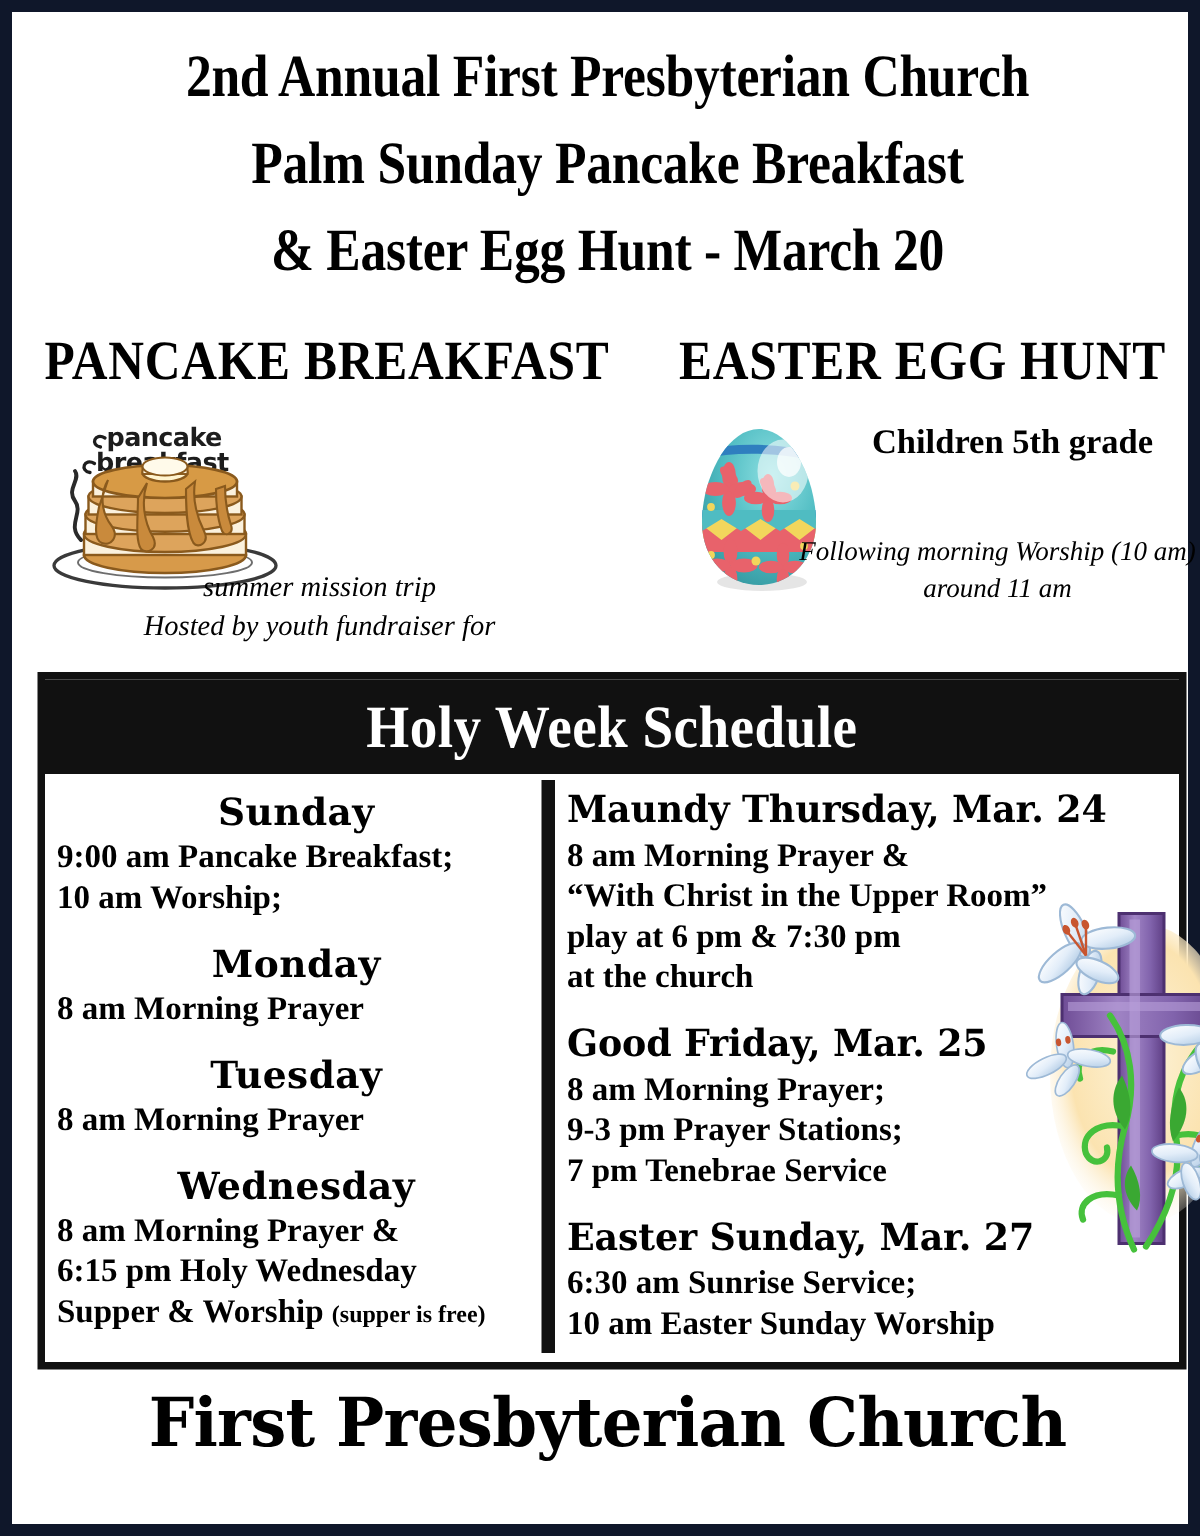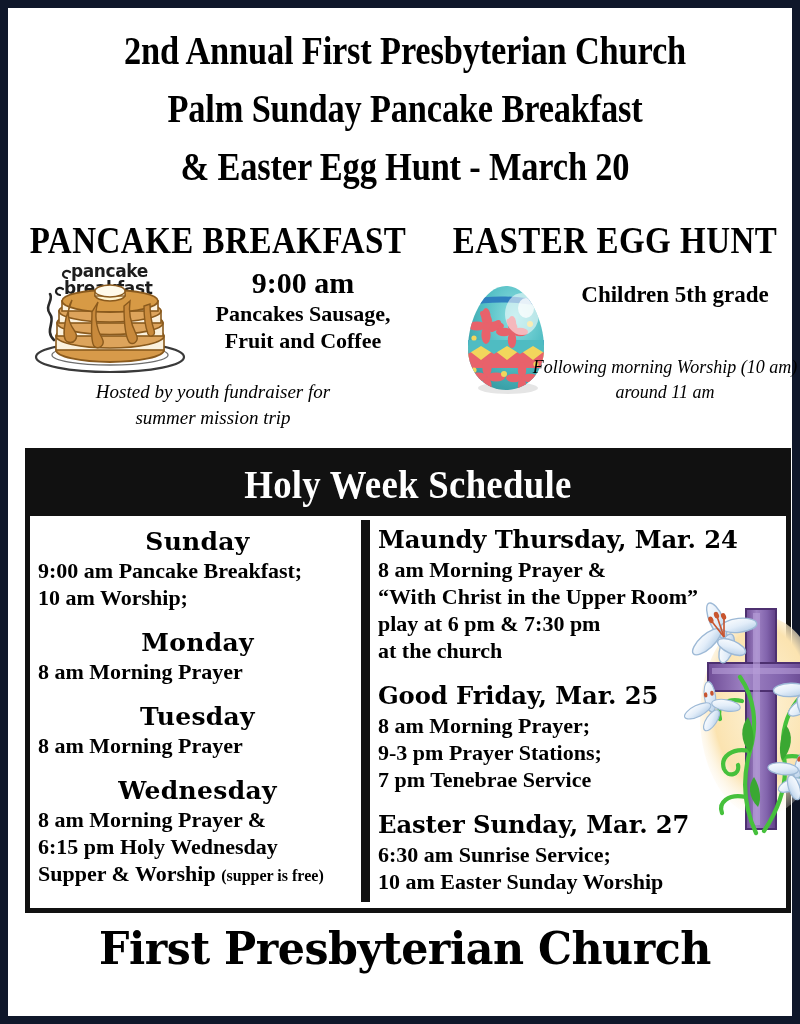--- a/index.html
+++ b/index.html
@@ -45,21 +45,21 @@
     font-size: 33px;
     letter-spacing: 0.5px;
     text-align: center;
     color: #000;
     transform: scaleY(1.12);
     transform-origin: center top;
   }
 
   
   .pancake-col { position: absolute; left: 0; top: 0; width: 420px; }
-  .pancake-body { position: relative; margin-top: 8px; height: 105px; }
+  .pancake-body { position: relative; margin-top: 28px; height: 105px; }
   .pancake-art {
     position: absolute; left: 16px; top: -8px;
     width: 172px; height: 118px;
   }
   .pancake-copy {
     position: absolute; left: 170px; top: 0; width: 250px;
     text-align: center;
   }
   .time-big {
     font-weight: 700; font-size: 30px; line-height: 34px; color: #000;
@@ -236,29 +236,24 @@
               <path d="M126 46 C126 58 128 66 130 72 C132 78 126 80 124 76 C121 68 120 56 120 48 Z"></path>
             </g>
 
             <g>
               <ellipse cx="86" cy="37" rx="15" ry="6" fill="#fff4cf" stroke="#8a5a1d" stroke-width="1.6"></ellipse>
               <rect x="71" y="33" width="30" height="5" fill="#fff8e0" stroke="#8a5a1d" stroke-width="1.3"></rect>
               <ellipse cx="86" cy="33" rx="15" ry="6" fill="#fffaea" stroke="#8a5a1d" stroke-width="1.4"></ellipse>
             </g>
           </svg>
         </div>
-        <div class="pancake-copy">
-          <div class="time-big">9:00 am</div>
-          <div class="menu-line">Pancakes Sausage,</div>
-          <div class="menu-line">Fruit and Coffee</div>
-        </div>
       </div>
       <div class="hosted">
+        <div>summer mission trip</div>
         <div>Hosted by youth fundraiser for</div>
-        <div>summer mission trip</div>
       </div>
     </div>
 
     <div class="egg-col">
       <div class="promo-head">EASTER EGG HUNT</div>
       <div class="egg-body">
         <div class="egg-art">
           <svg viewBox="0 0 92 112" width="92" height="112">
             <defs>
               <clipPath id="eggclip">

